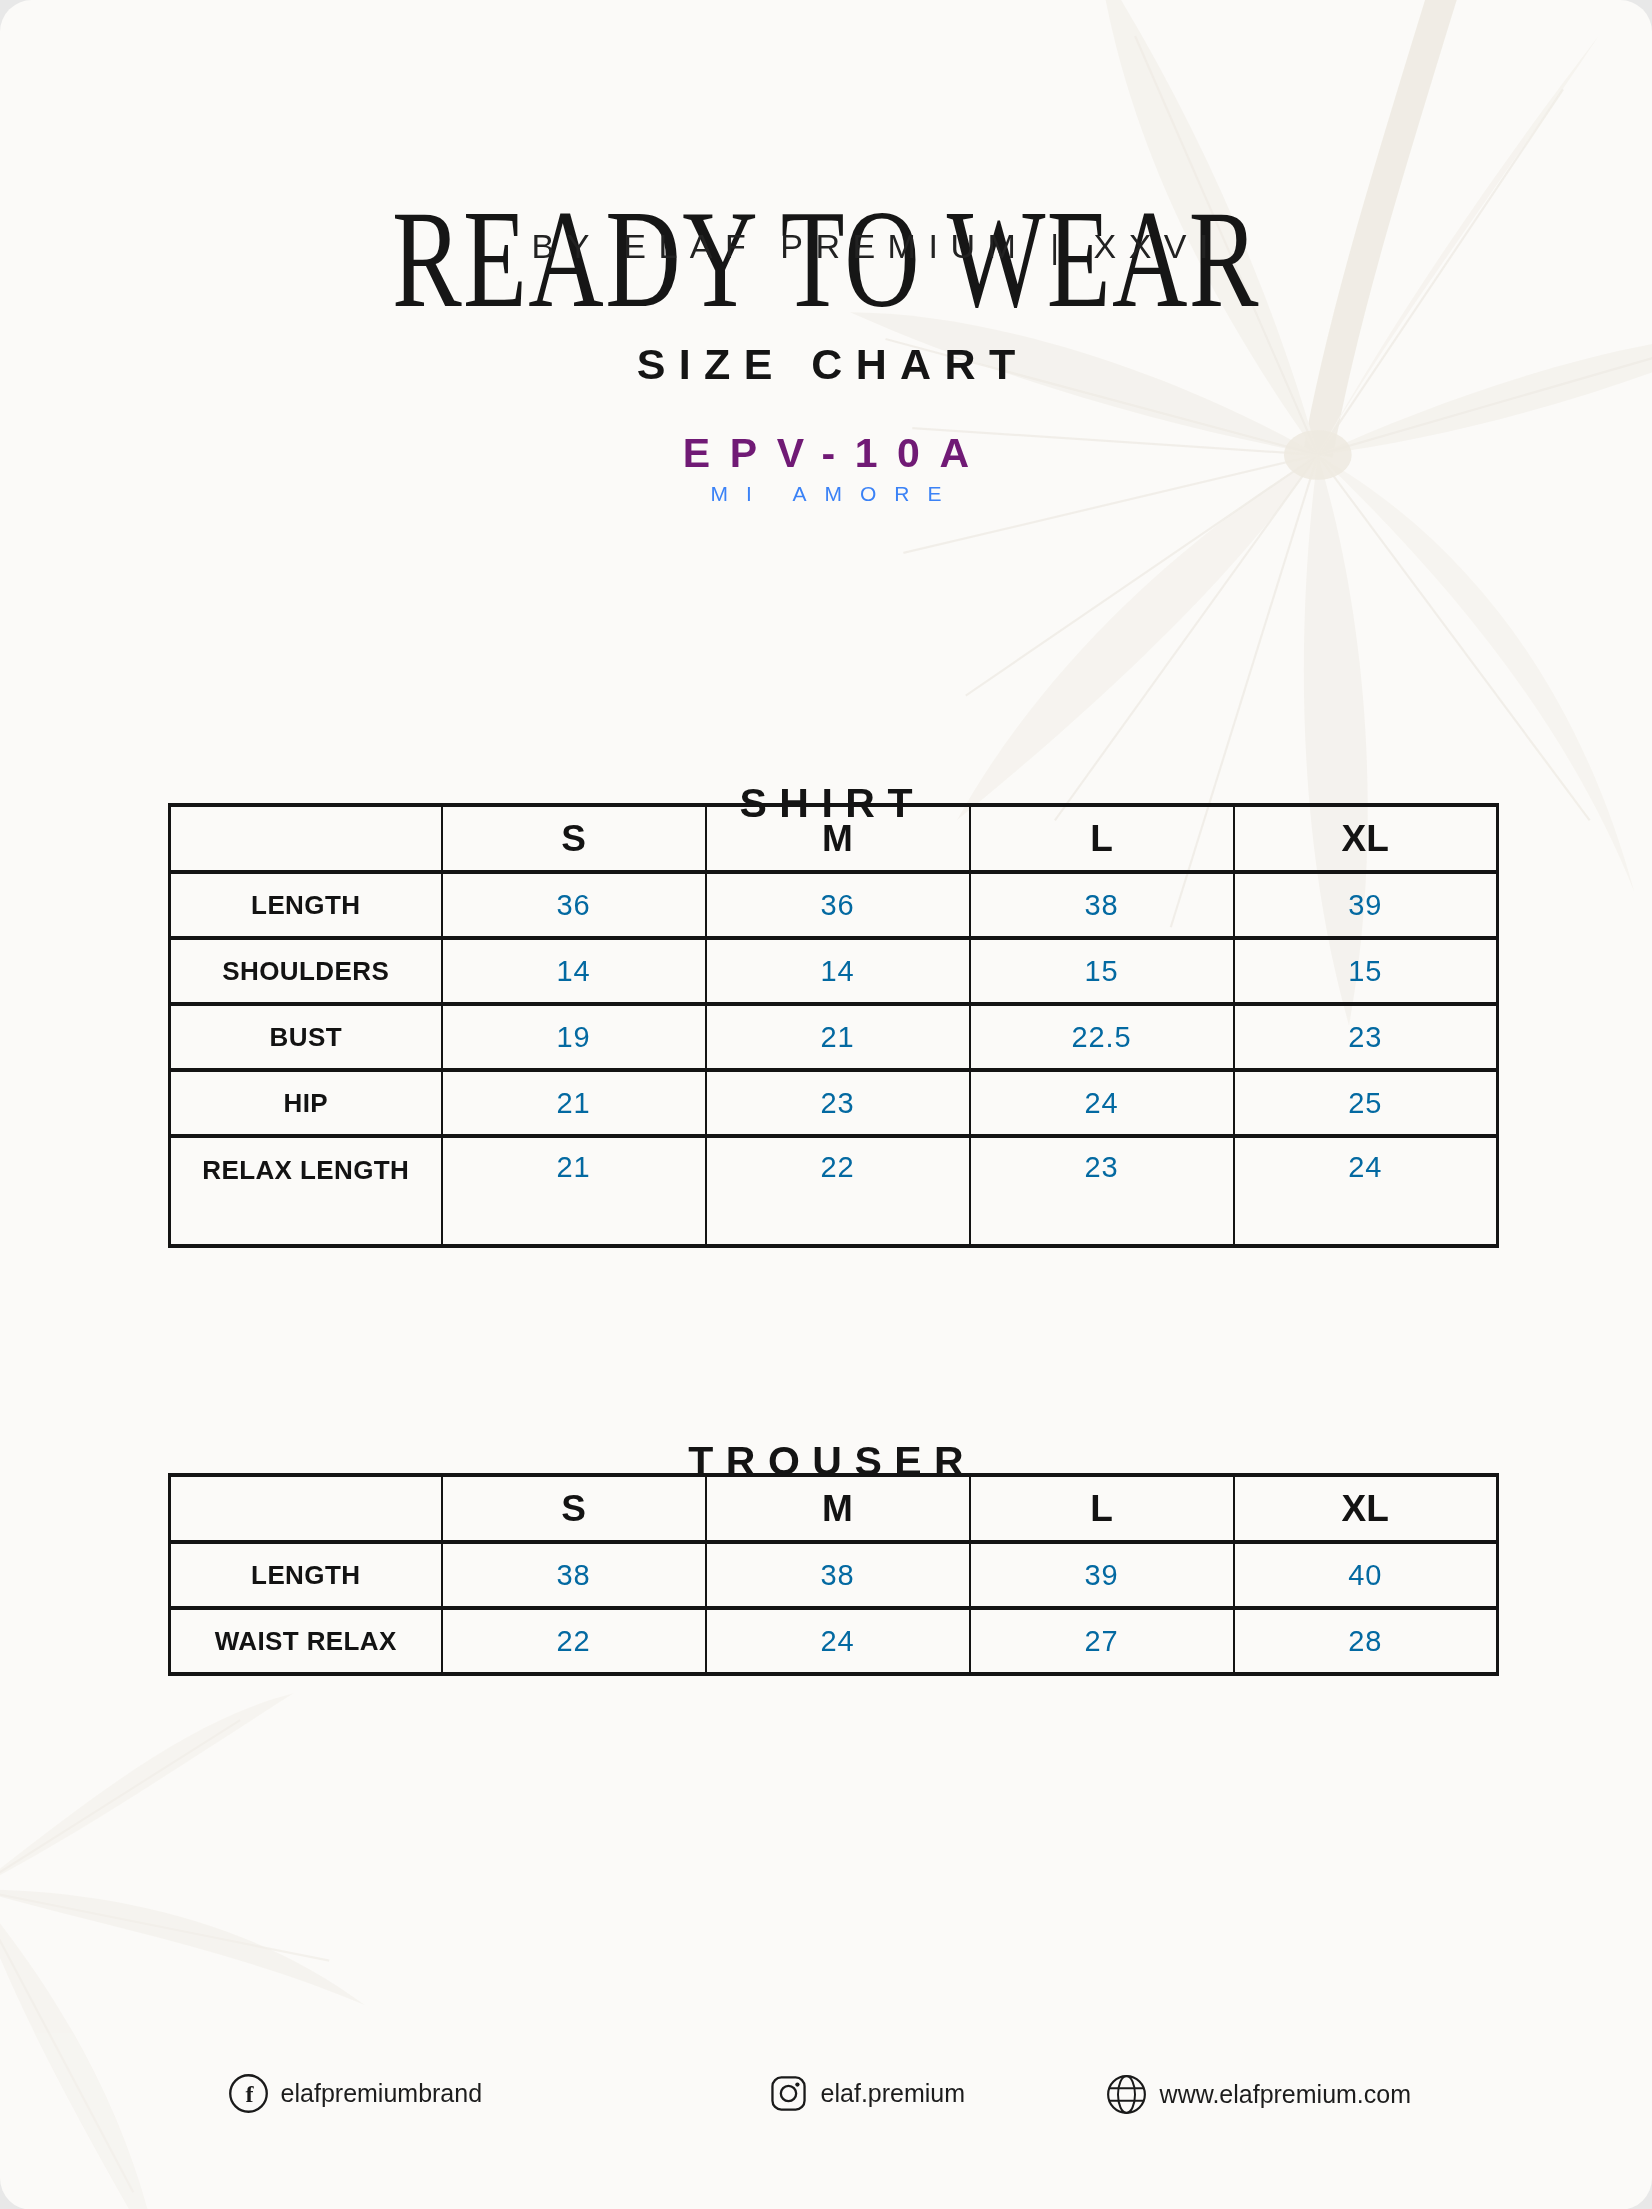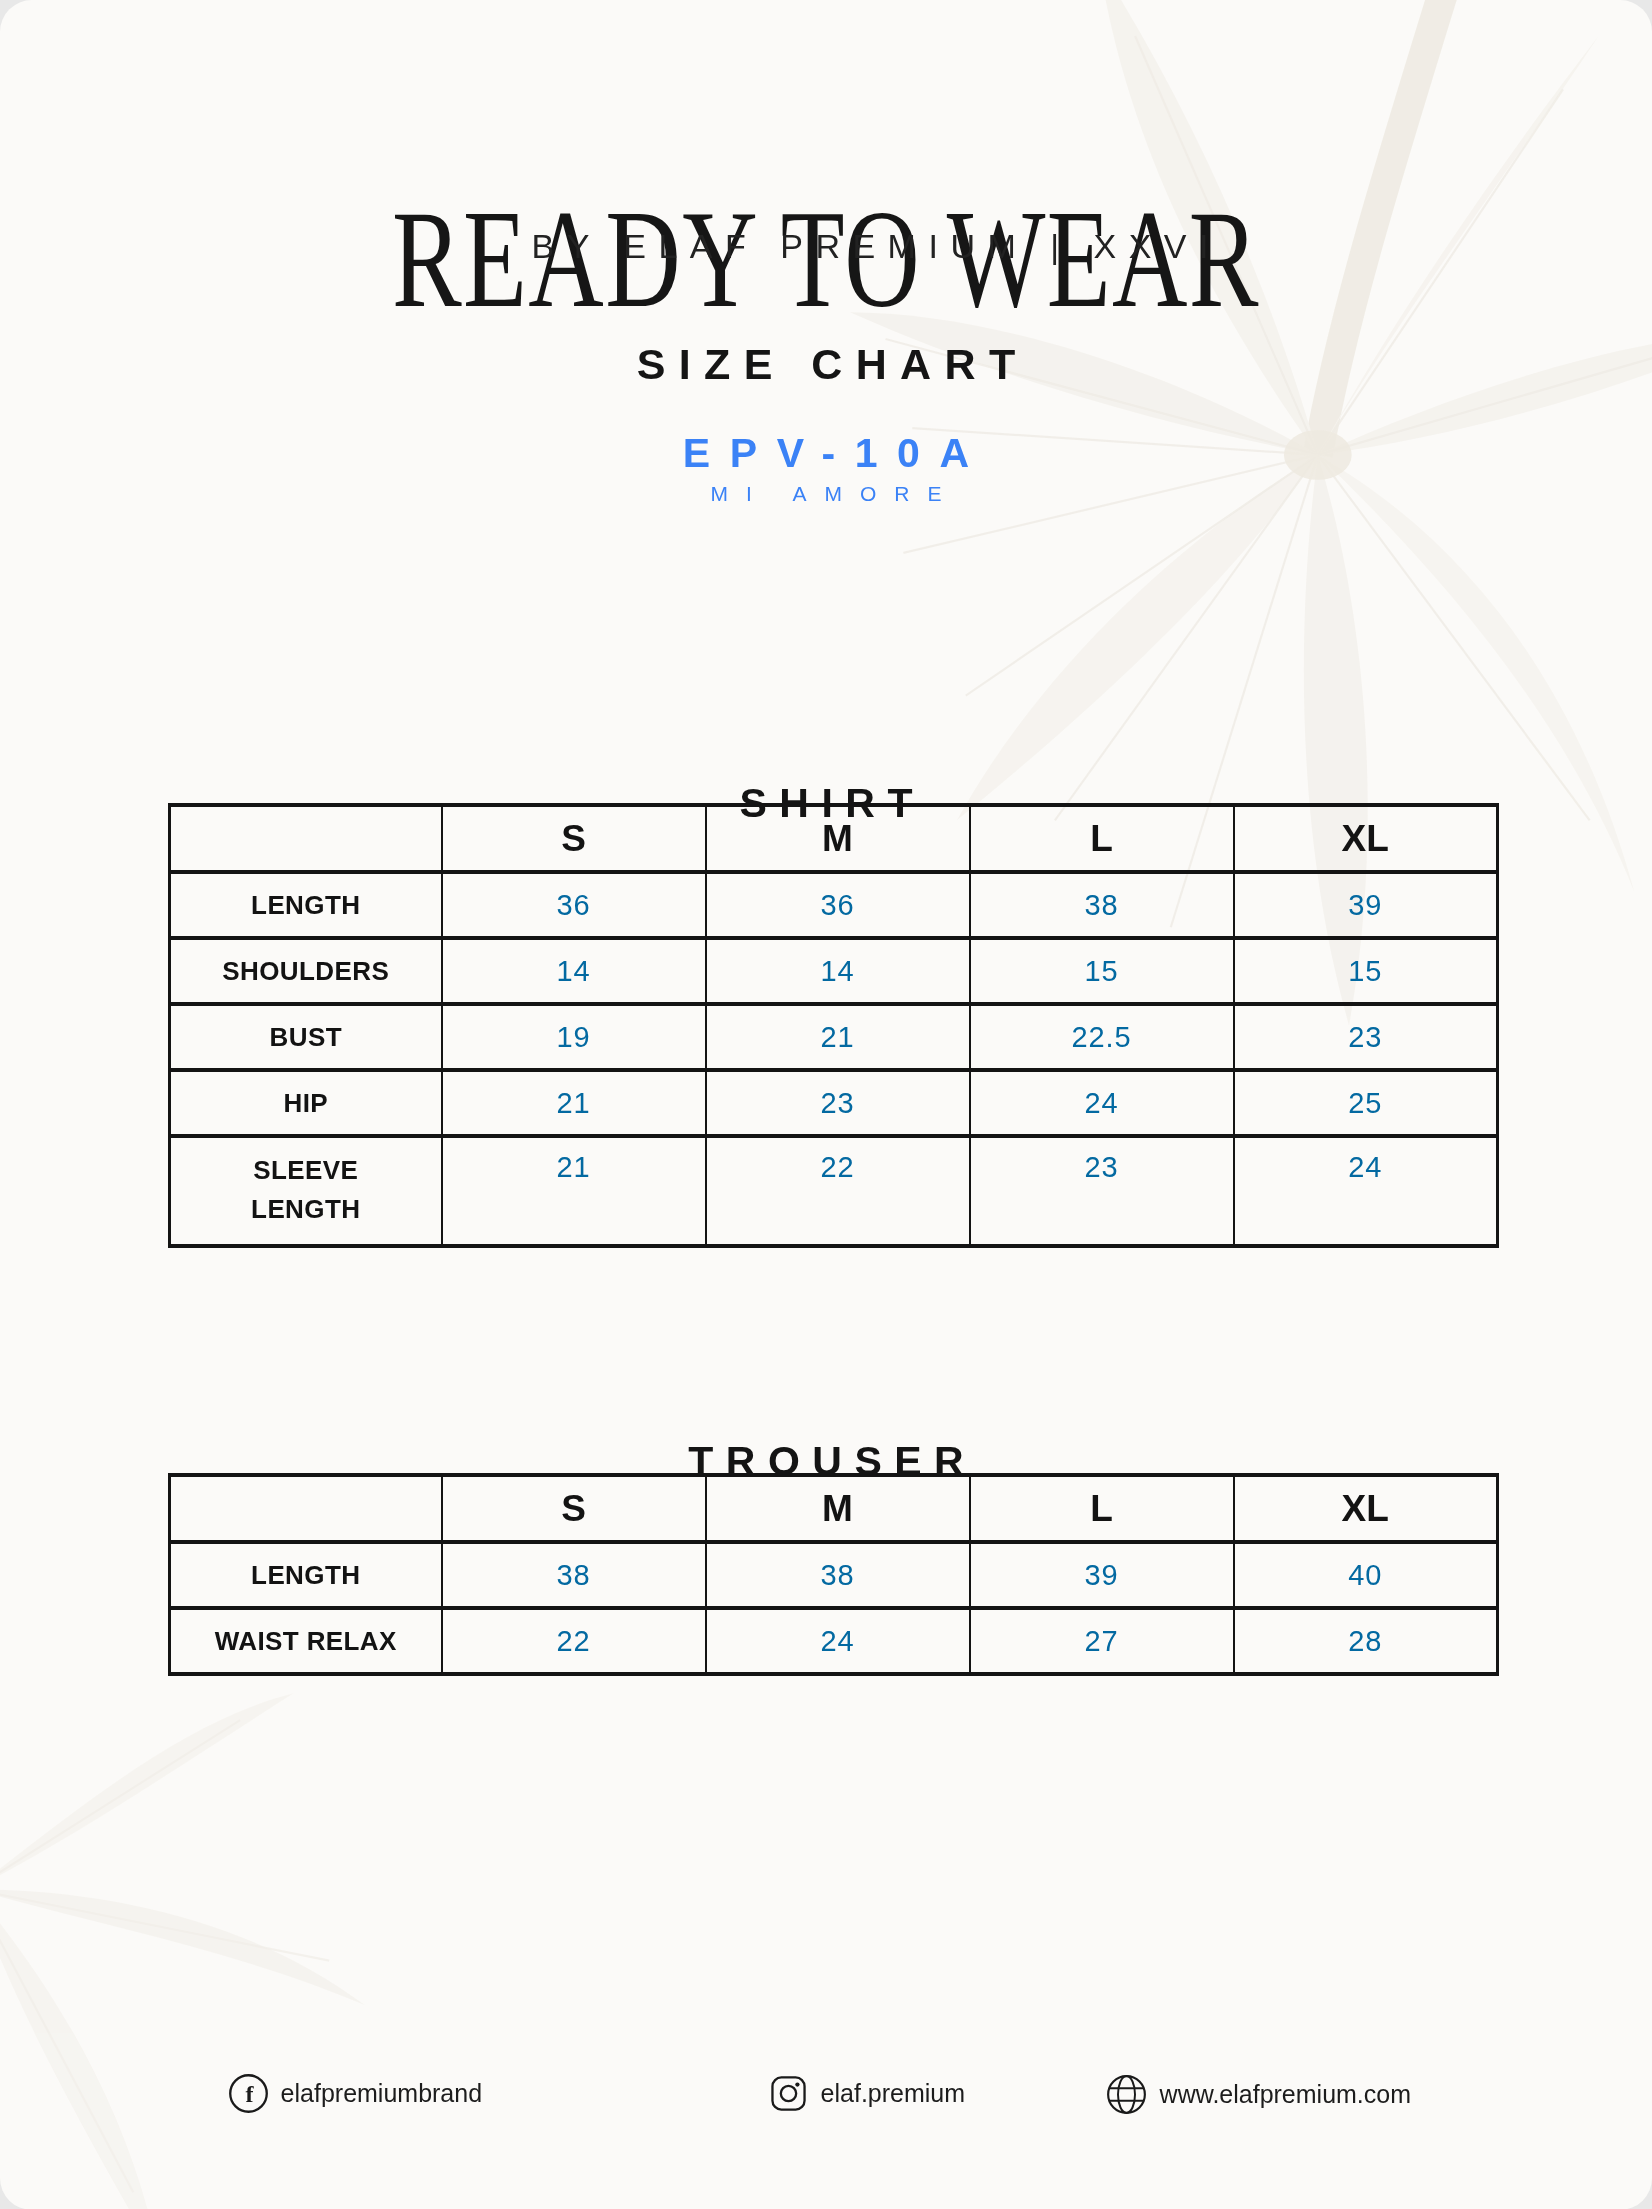--- a/index.html
+++ b/index.html
@@ -41,21 +41,21 @@
   .size-chart-heading {
     top: 340px;
     font-size: 43px; font-weight: bold;
     letter-spacing: 13.4px; text-indent: 13.4px;
     color: #151515;
   }
   .product-code {
     top: 430px;
     font-size: 41px; font-weight: bold;
     letter-spacing: 19.6px; text-indent: 19.6px;
-    color: #3b82f6;
+    color: #701a75;
   }
   .product-name {
     top: 482px;
     font-size: 21px;
     letter-spacing: 18px; text-indent: 18px;
     color: #3b82f6;
     text-align: center;
   }
   .table-heading {
     font-size: 41px; font-weight: bold;
@@ -199,21 +199,21 @@
       <td class="cell-value">23</td>
     </tr>
     <tr class="row-data">
       <th class="row-label">HIP</th>
       <td class="cell-value">21</td>
       <td class="cell-value">23</td>
       <td class="cell-value">24</td>
       <td class="cell-value">25</td>
     </tr>
     <tr class="row-tall">
-      <th class="row-label">SLEEVE LENGTH</th>
+      <th class="row-label">RELAX LENGTH</th>
       <td class="cell-value">21</td>
       <td class="cell-value">22</td>
       <td class="cell-value">23</td>
       <td class="cell-value">24</td>
     </tr>
   </tbody>
     </table>
 
   <h2 class="centered table-heading trouser-heading">TROUSER</h2>
   <table class="size-table trouser-table">

